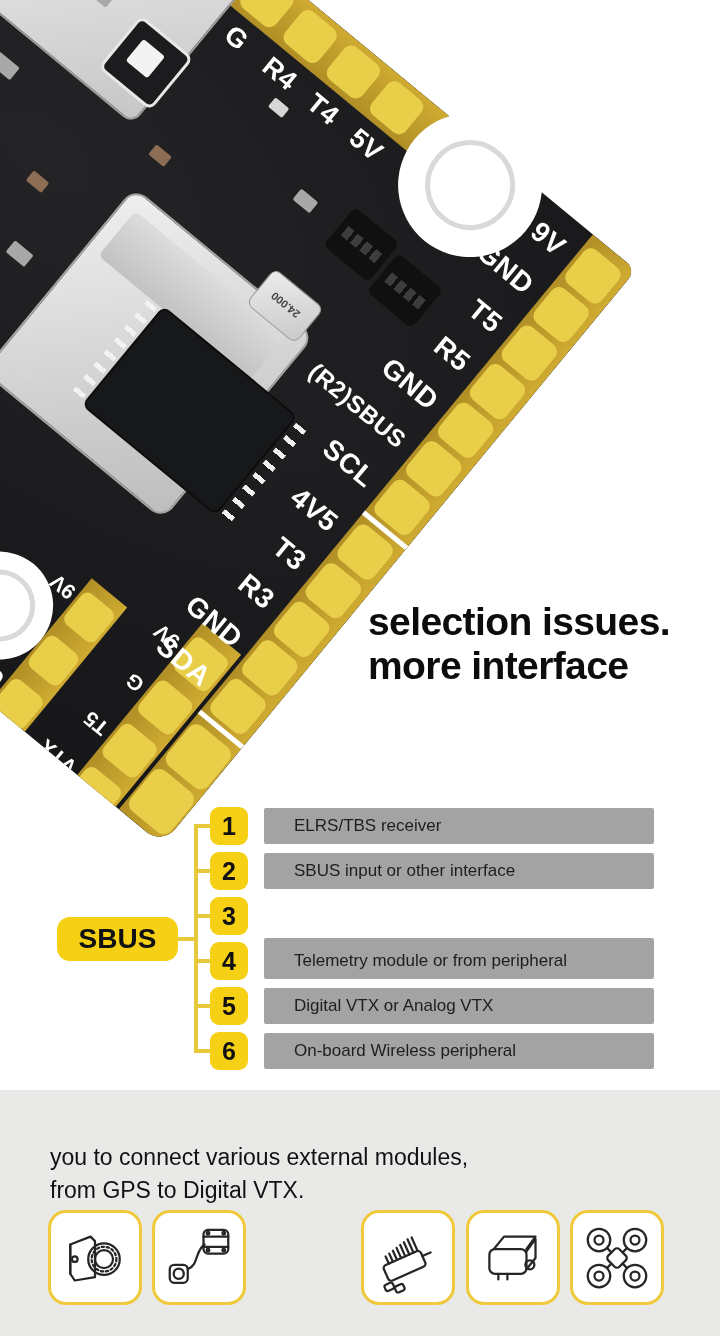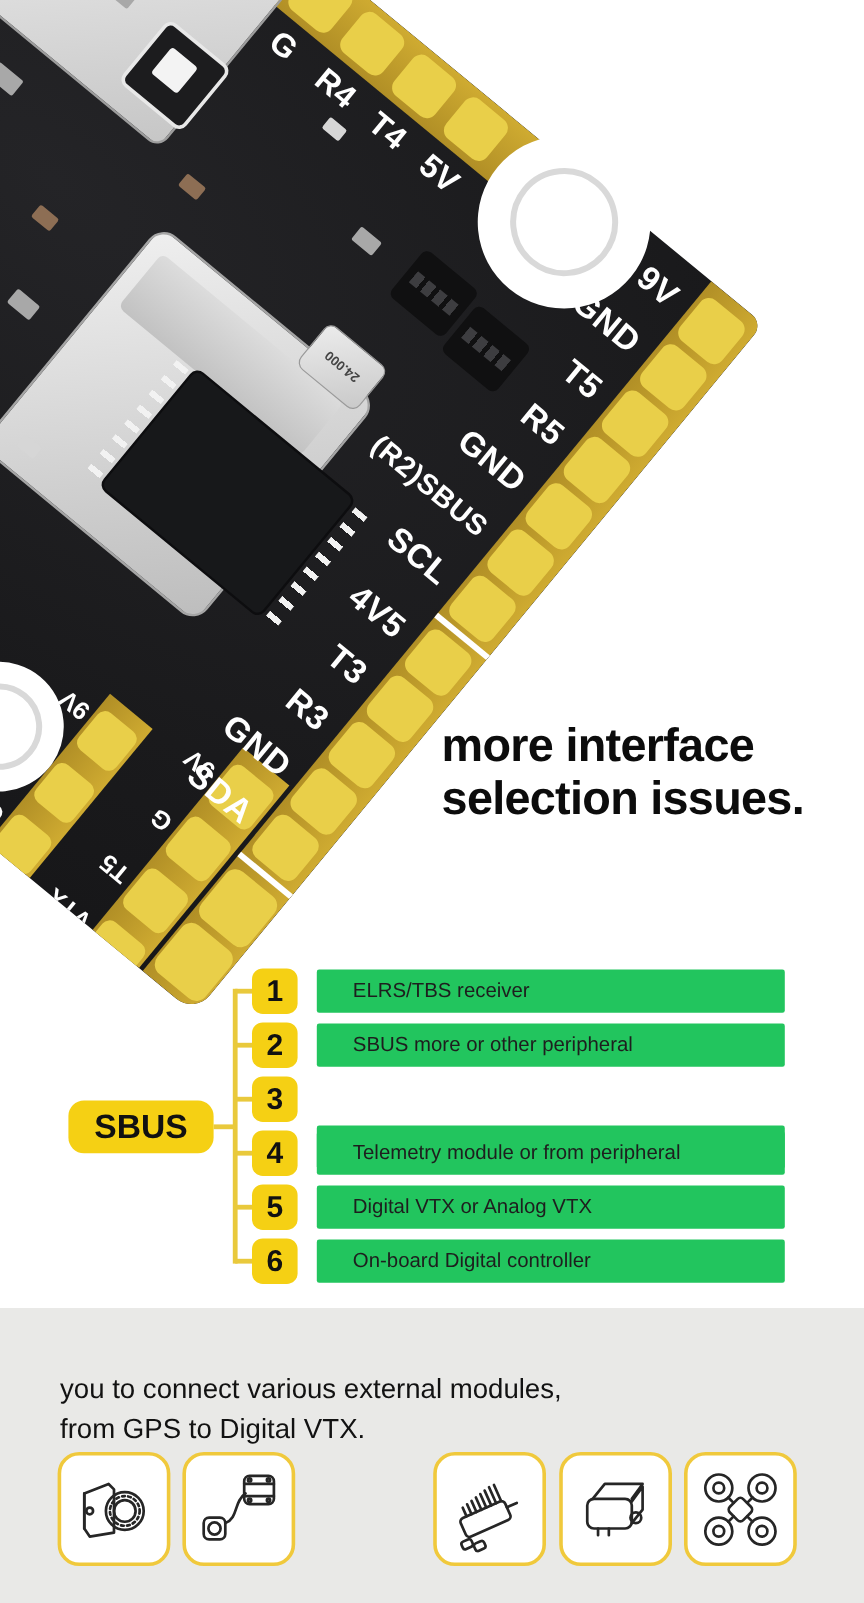--- a/index.html
+++ b/index.html
@@ -26,21 +26,21 @@
   .screw{position:absolute;border-radius:50%;background:#ffffff;z-index:6;}
   .ring{position:absolute;border-radius:50%;border:5px solid #d9d9d9;background:#fff;}
   .comp{position:absolute;}
   .pv{position:absolute;border-radius:2px;}
   .ticks{position:absolute;width:13px;
       background:repeating-linear-gradient(180deg,#f2f2f2 0 5px,rgba(0,0,0,0) 5px 16px);}
   
   #headline{position:absolute;left:368px;top:600px;z-index:8;}
   #headline div{font-size:39px;line-height:44px;font-weight:800;letter-spacing:-.6px;color:#0c0c0c;}
   
-  .ubar{position:absolute;left:264px;width:390px;height:36px;border-radius:2px;background:#22c55e;
+  .ubar{position:absolute;left:264px;width:390px;height:36px;border-radius:2px;background:#a3a3a3;
       font-size:17px;line-height:36px;color:#1e1e1e;font-weight:500;padding-left:30px;box-sizing:border-box;}
   .ubox{position:absolute;left:210px;width:38px;height:38px;border-radius:9px;background:#f5d014;
       text-align:center;font-size:25px;font-weight:800;line-height:38px;color:#111;z-index:3;}
   .uline{position:absolute;background:#e9c93c;z-index:2;}
   #uart-pill{position:absolute;left:57px;top:917px;width:121px;height:44px;border-radius:13px;
       background:#f5d014;text-align:center;line-height:44px;font-size:28px;font-weight:800;color:#111;z-index:3;}
   
   #footer{position:absolute;left:0;top:1090px;width:720px;height:246px;background:#e9e9e7;}
   .pline{position:absolute;left:50px;font-size:23px;line-height:33px;font-weight:500;color:#121212;white-space:nowrap;}
   .card{position:absolute;top:1210px;width:94px;height:95px;background:#fff;border:3.5px solid #f0c93c;
@@ -152,22 +152,22 @@
 
       <div class="screw" style="left:-254px;top:-32px;width:144px;height:144px;">
         <div class="ring" style="left:27px;top:27px;width:80px;height:80px;"></div>
       </div>
       <div class="screw" style="left:-332px;top:610px;width:108px;height:108px;">
         <div class="ring" style="left:18px;top:18px;width:62px;height:62px;"></div>
       </div>
     </div>
 
     <div id="headline">
+      <div>selection issues.</div>
       <div>more interface</div>
-      <div>selection issues.</div>
     </div>
   </div>
 
   <div>
     <div class="uline" style="left:194px;top:824px;width:4px;height:229px;"></div>
     <div class="uline" style="left:196px;top:824px;width:16px;height:4px;"></div>
     <div class="uline" style="left:196px;top:869px;width:16px;height:4px;"></div>
     <div class="uline" style="left:196px;top:914px;width:16px;height:4px;"></div>
     <div class="uline" style="left:196px;top:959px;width:16px;height:4px;"></div>
     <div class="uline" style="left:196px;top:1004px;width:16px;height:4px;"></div>
@@ -177,25 +177,25 @@
     <div id="uart-pill">SBUS</div>
 
     <div class="ubox" style="top:807px;">1</div>
     <div class="ubox" style="top:852px;">2</div>
     <div class="ubox" style="top:897px;">3</div>
     <div class="ubox" style="top:942px;">4</div>
     <div class="ubox" style="top:987px;">5</div>
     <div class="ubox" style="top:1032px;">6</div>
 
     <div class="ubar" style="top:808px;">ELRS/TBS receiver</div>
-    <div class="ubar" style="top:853px;">SBUS more or other peripheral</div>
+    <div class="ubar" style="top:853px;">SBUS input or other interface</div>
     <div class="ubar" style="top:938px;">GPS module</div>
     <div class="ubar" style="top:943px;">Telemetry module or from peripheral</div>
     <div class="ubar" style="top:988px;">Digital VTX or Analog VTX</div>
-    <div class="ubar" style="top:1033px;">On-board Digital controller</div>
+    <div class="ubar" style="top:1033px;">On-board Wireless peripheral</div>
   </div>
 
   <div id="footer">
     <div class="pline" style="top:51px;">you to connect various external modules,</div>
     <div class="pline" style="top:84px;">from GPS to Digital VTX.</div>
   </div>
 
   <div class="card" style="left:48px;">
     <svg viewBox="0 0 64 64">
       <path d="M10 20 L28 13 L32 17 L32 49 L14 52 L10 46 Z"></path>

